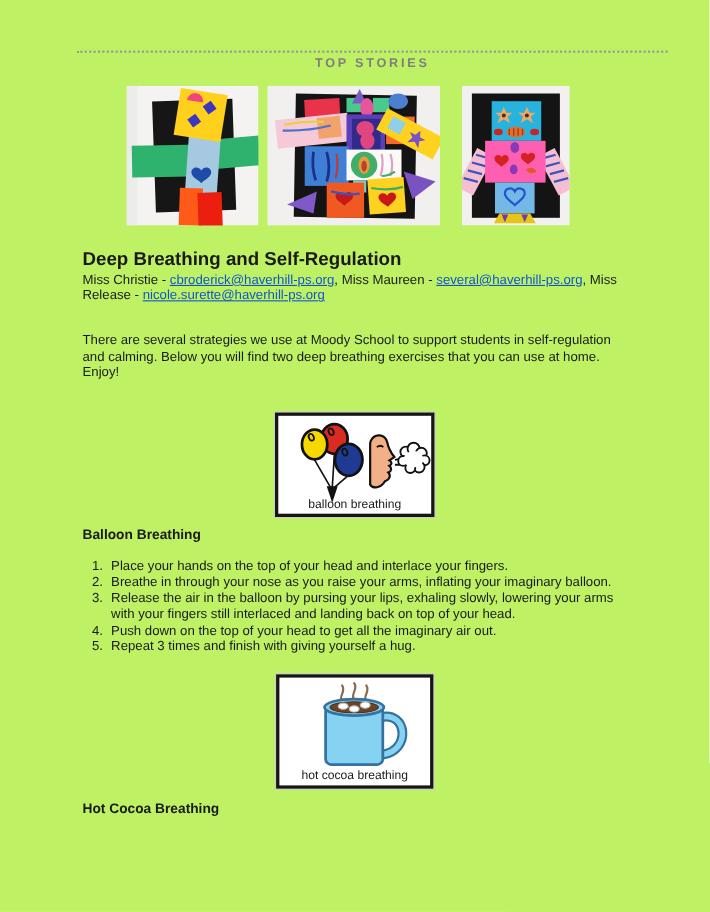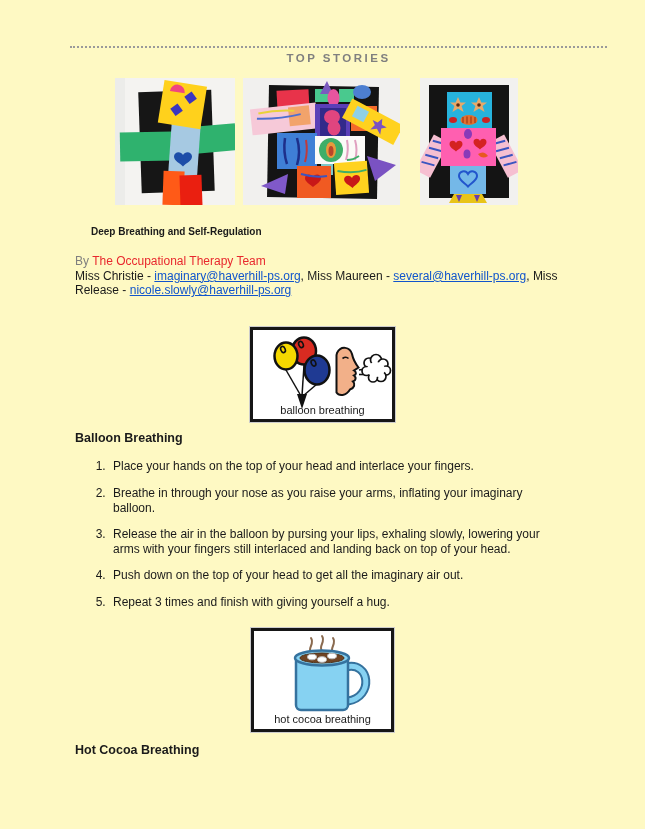--- a/index.html
+++ b/index.html
@@ -1,20 +1,20 @@
 <!DOCTYPE html>
 <html><head>
 <meta charset="utf-8">
 <style>
   html,body{margin:0;padding:0;background:#fff;}
   .page{
     position:relative;
     width:645px;
     height:829px;
-    background:#fef9c3;
+    background:#bef264;
     font-family:"Liberation Sans", sans-serif;
     font-size:12px;
     color:#1a1a1a;
     line-height:1.22;
     overflow:hidden;
   }
   .dotted-rule{
     margin:46px 38px 0 70px;
     border-top:2px dotted #9a9a9a;
     height:0;
@@ -33,21 +33,21 @@
     align-items:flex-start;
   }
   .gallery .art{display:block;}
   .art1{margin-right:8px;}
   .art2{margin-right:20px;}
   .content{
     margin:0 73px 0 75px;
     width:497px;
   }
   .article{margin-top:21px;}
-  .article-title{font-weight:bold;font-size:10px;margin:16px;}
+  .article-title{font-weight:bold;font-size:17px;margin:0;}
   .byline{margin:1px 0 0;}
   .byline .by{color:#7f7f7f;}
   .byline .author{color:#e8282e;}
   .contacts{margin:0;}
   .email-link{color:#1155cc;text-decoration:underline;}
   .intro{margin:26px 0 0;}
   .symbol-box{
     width:fit-content;
     margin:0 auto;
     background:#fff;
@@ -57,21 +57,21 @@
   }
   .balloon-box{margin-top:29px;}
   .cocoa-box{margin-top:18px;}
   .section-heading{font-weight:bold;font-size:12.5px;margin:0;}
   .balloon-heading{margin-top:9px;}
   .cocoa-heading{margin-top:11px;}
   ol.steps{
     margin:13px 0 0;
     padding:0 0 0 22px;
   }
-  ol.steps li{margin:12px;padding-left:4px;}
+  ol.steps li{margin:0;padding-left:4px;}
   .cocoa-steps{margin-top:12px;}
   svg text{font-family:"Liberation Sans", sans-serif;fill:#1a1a1a;}
 </style>
 </head>
 <body>
 
 <div class="page">
 
   <div class="dotted-rule"></div>
 
@@ -178,22 +178,22 @@
       <path d="M48,96 c-2.5,-4.5 -9,-3 -9,2 c0,4.5 6,7 9,10.5 c3,-3.5 9,-6 9,-10.5 c0,-5 -6.5,-6.5 -9,-2 Z" fill="none" stroke="#2255cc" stroke-width="2"></path>
       <polygon points="34,116 62,116 67,125 29,125" fill="#e8c418"></polygon>
       <polygon points="36,117 42,117 39,124" fill="#6a3fa8"></polygon>
       <polygon points="54,117 60,117 57,124" fill="#6a3fa8"></polygon>
     </svg>
   </div>
 
   <div class="content">
     <div class="article">
       <p class="article-title">Deep Breathing and Self-Regulation</p>
-      <p class="byline"><span class="by">By </span><span class="author">The Occupational Therapy Team</span></p>
-      <p class="contacts"><span>Miss Christie - </span><a href="#" class="email-link">imaginary@haverhill-ps.org</a><span>, </span><span>Miss Maureen - </span><a href="#" class="email-link">several@haverhill-ps.org</a><span>, </span><span>Miss Release - </span><a href="#" class="email-link">nicole.slowly@haverhill-ps.org</a></p>
+      <p class="contacts"><span>Miss Christie - </span><a href="#" class="email-link">cbroderick@haverhill-ps.org</a><span>, </span><span>Miss Maureen - </span><a href="#" class="email-link">several@haverhill-ps.org</a><span>, </span><span>Miss Release - </span><a href="#" class="email-link">nicole.surette@haverhill-ps.org</a></p>
+      <p class="intro">There are several strategies we use at Moody School to support students in self-regulation and calming. Below you will find two deep breathing exercises that you can use at home. Enjoy!</p>
     </div>
   </div>
 
   <div class="symbol-box balloon-box">
     <svg width="139" height="89" viewBox="0 0 139 89">
       <line x1="33" y1="40" x2="48" y2="66" stroke="#111" stroke-width="1.5"></line>
       <line x1="51" y1="35" x2="49" y2="66" stroke="#111" stroke-width="1.5"></line>
       <line x1="64" y1="54" x2="50" y2="66" stroke="#111" stroke-width="1.5"></line>
       <polygon points="44,64 54,64 49,79" fill="#111"></polygon>
       <ellipse cx="51" cy="21" rx="12" ry="13.5" fill="#d92b21" stroke="#111" stroke-width="2.5"></ellipse>

